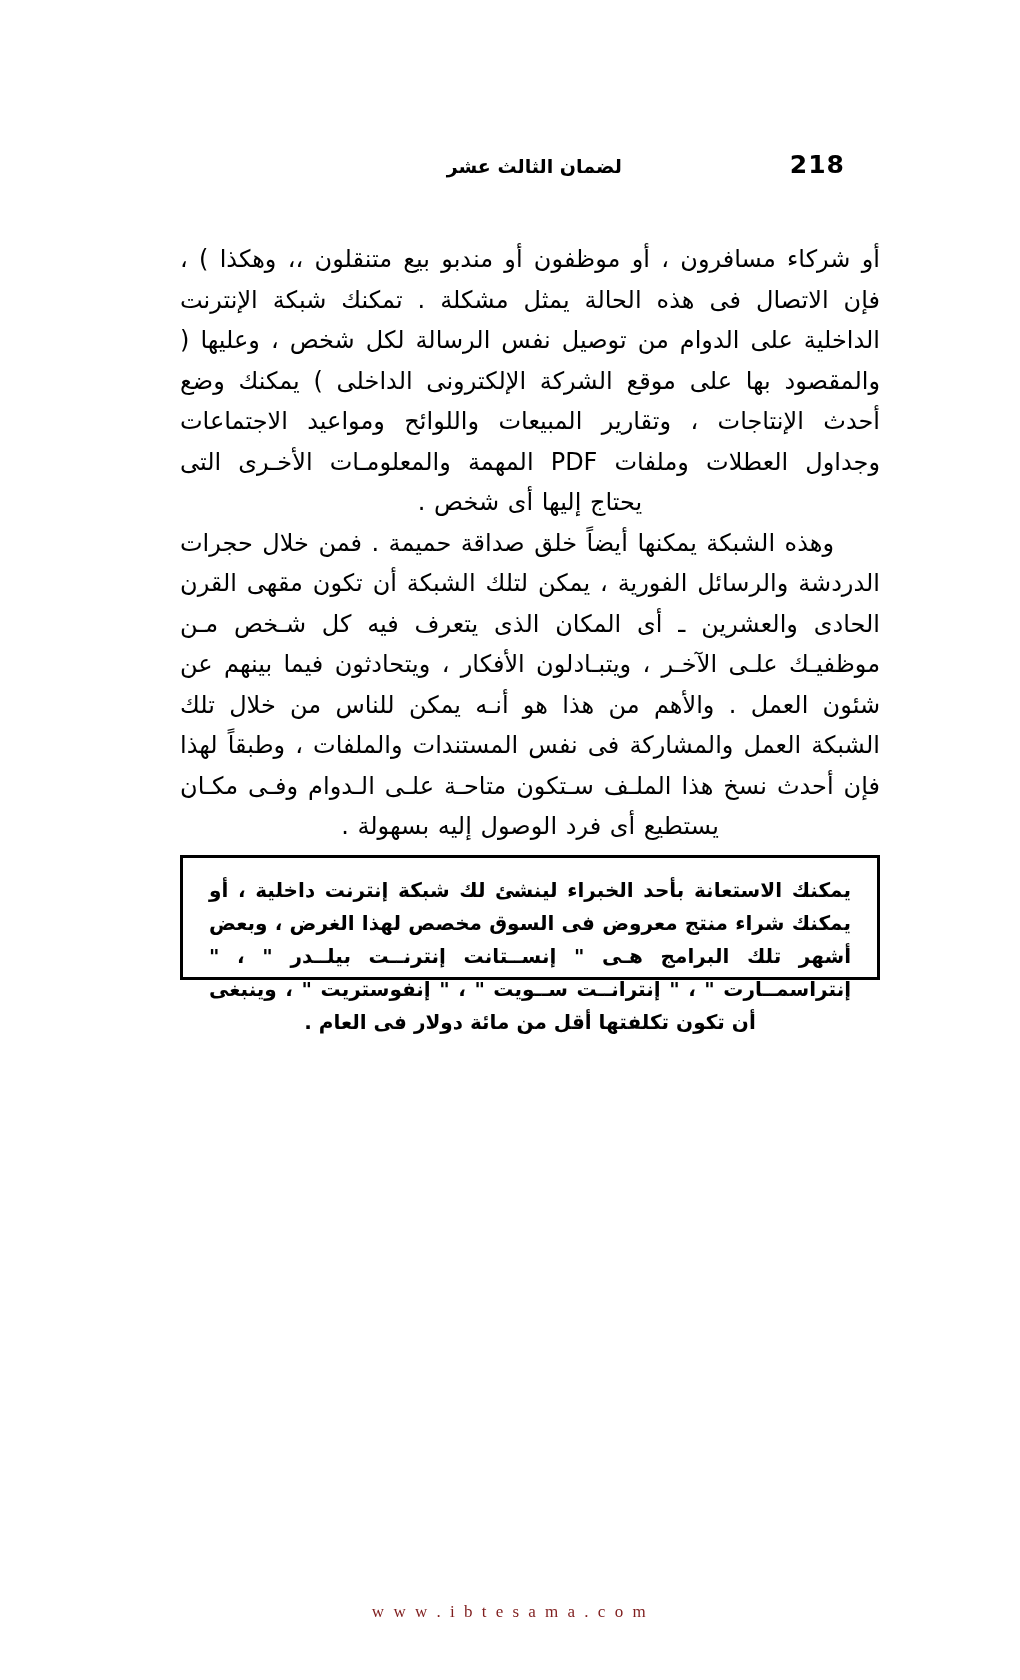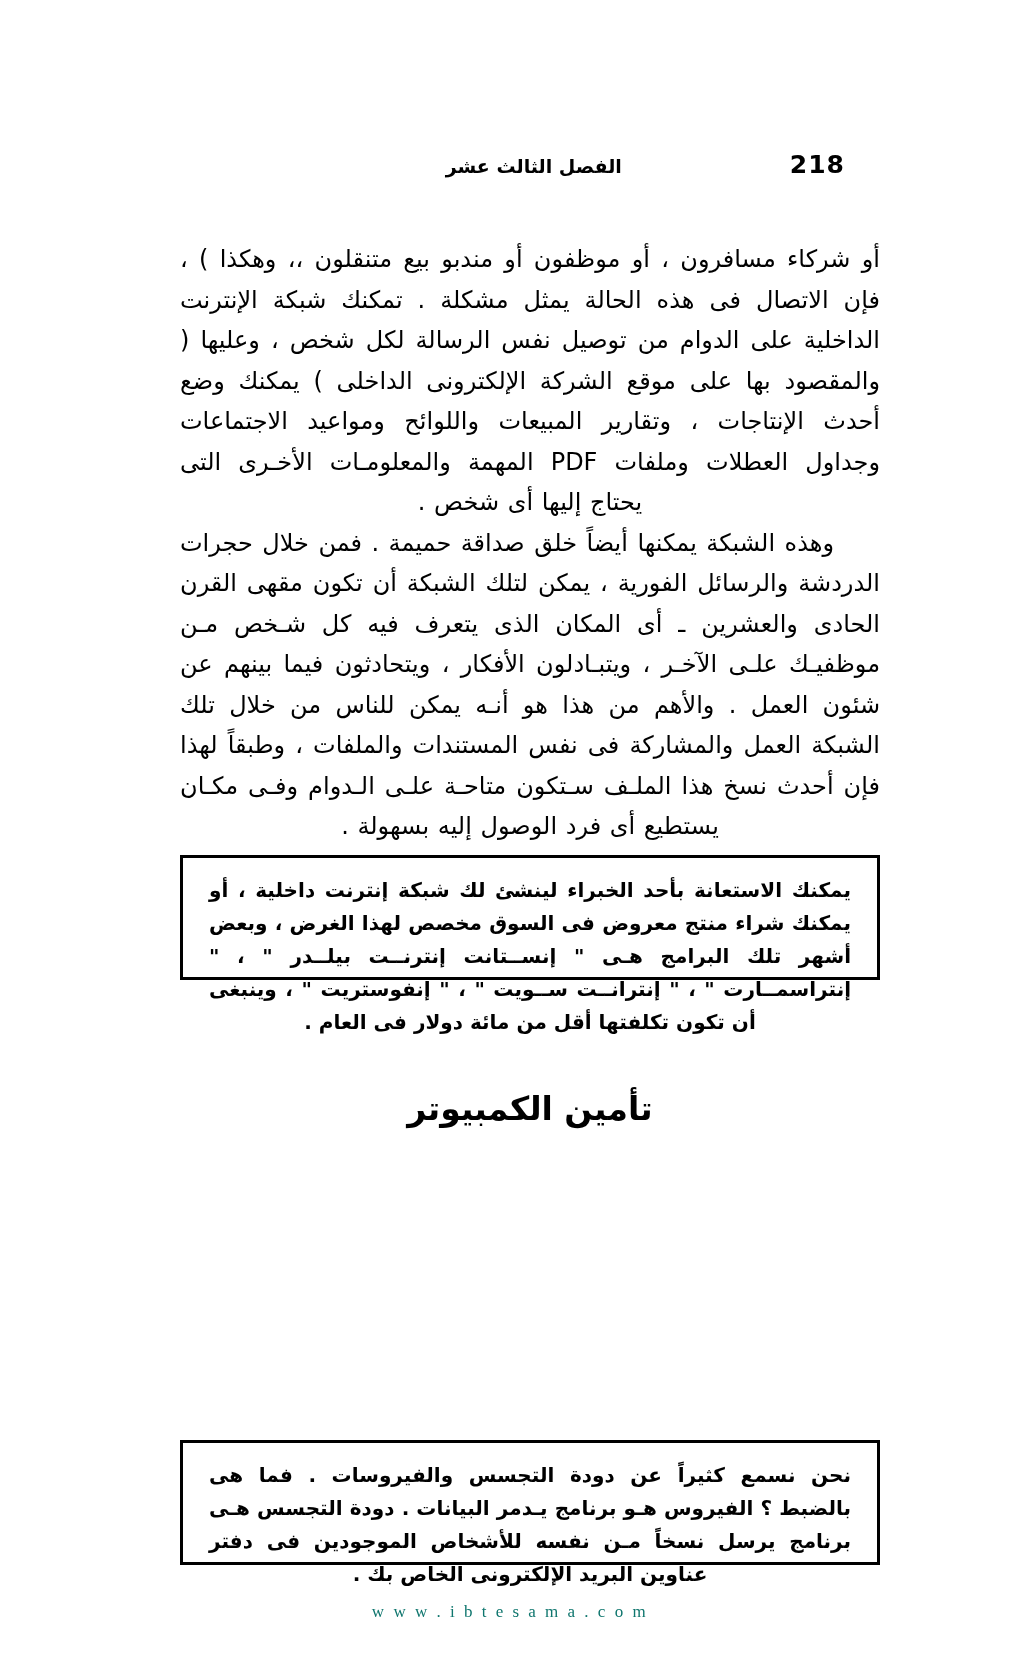--- a/index.html
+++ b/index.html
@@ -134,45 +134,41 @@
   .footer-watermark {
     position: absolute;
     bottom: 58px;
     left: 0;
     right: 0;
     text-align: center;
     direction: ltr;
     font-family: "Liberation Serif", "DejaVu Serif", serif;
     font-size: 17px;
     letter-spacing: 2.5px;
-    color: #0f766e;
+    color: #7f1d1d;
     white-space: pre;
   }
 </style>
 </head>
 <body>
 
 <div class="page">
 
   <div class="running-header">
     <span class="folio">218</span>
-    <span class="chapter-label">الفصل الثالث عشر</span>
+    <span class="chapter-label">لضمان الثالث عشر</span>
   </div>
 
   <div class="column">
     <p class="body">أو شركاء مسافرون ، أو موظفون أو مندبو بيع متنقلون ،، وهكذا ) ، فإن الاتصال فى هذه الحالة يمثل مشكلة . تمكنك شبكة الإنترنت الداخلية على الدوام من توصيل نفس الرسالة لكل شخص ، وعليها ( والمقصود بها على موقع الشركة الإلكترونى الداخلى ) يمكنك وضع أحدث الإنتاجات ، وتقارير المبيعات واللوائح ومواعيد الاجتماعات وجداول العطلات وملفات PDF المهمة والمعلومـات الأخـرى التى يحتاج إليها أى شخص .</p>
     <p class="body indented">وهذه الشبكة يمكنها أيضاً خلق صداقة حميمة . فمن خلال حجرات الدردشة والرسائل الفورية ، يمكن لتلك الشبكة أن تكون مقهى القرن الحادى والعشرين ـ أى المكان الذى يتعرف فيه كل شـخص مـن موظفيـك علـى الآخـر ، ويتبـادلون الأفكار ، ويتحادثون فيما بينهم عن شئون العمل . والأهم من هذا هو أنـه يمكن للناس من خلال تلك الشبكة العمل والمشاركة فى نفس المستندات والملفات ، وطبقاً لهذا فإن أحدث نسخ هذا الملـف سـتكون متاحـة علـى الـدوام وفـى مكـان يستطيع أى فرد الوصول إليه بسهولة .</p>
   </div>
 
   <div class="callout callout-1">
     <p>يمكنك الاستعانة بأحد الخبراء لينشئ لك شبكة إنترنت داخلية ، أو يمكنك شراء منتج معروض فى السوق مخصص لهذا الغرض ، وبعض أشهر تلك البرامج هـى " إنســتانت إنترنــت بيلــدر " ، " إنتراسمــارت " ، " إنترانــت ســويت " ، " إنفوستريت " ، وينبغى أن تكون تكلفتها أقل من مائة دولار فى العام .</p>
   </div>
 
-  <div class="section-heading">تأمين الكمبيوتر</div>
 
 
-  <div class="callout callout-2">
-    <p>نحن نسمع كثيراً عن دودة التجسس والفيروسات . فما هى بالضبط ؟ الفيروس هـو برنامج يـدمر البيانات . دودة التجسس هـى برنامج يرسل نسخاً مـن نفسه للأشخاص الموجودين فى دفتر عناوين البريد الإلكترونى الخاص بك .</p>
-  </div>
 
   <div class="footer-watermark">w w w . i b t e s a m a . c o m</div>
 
 </div>
 
 </body></html>

